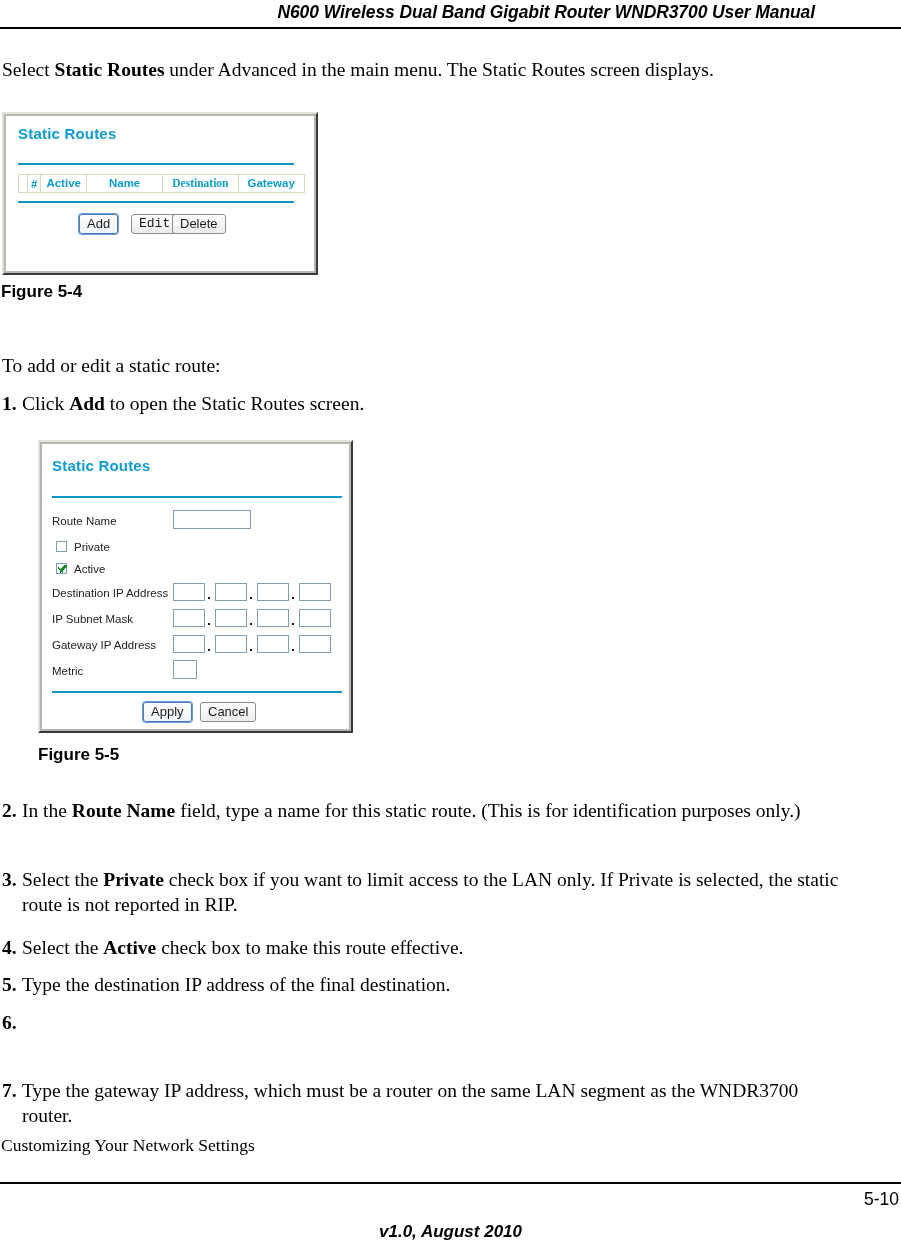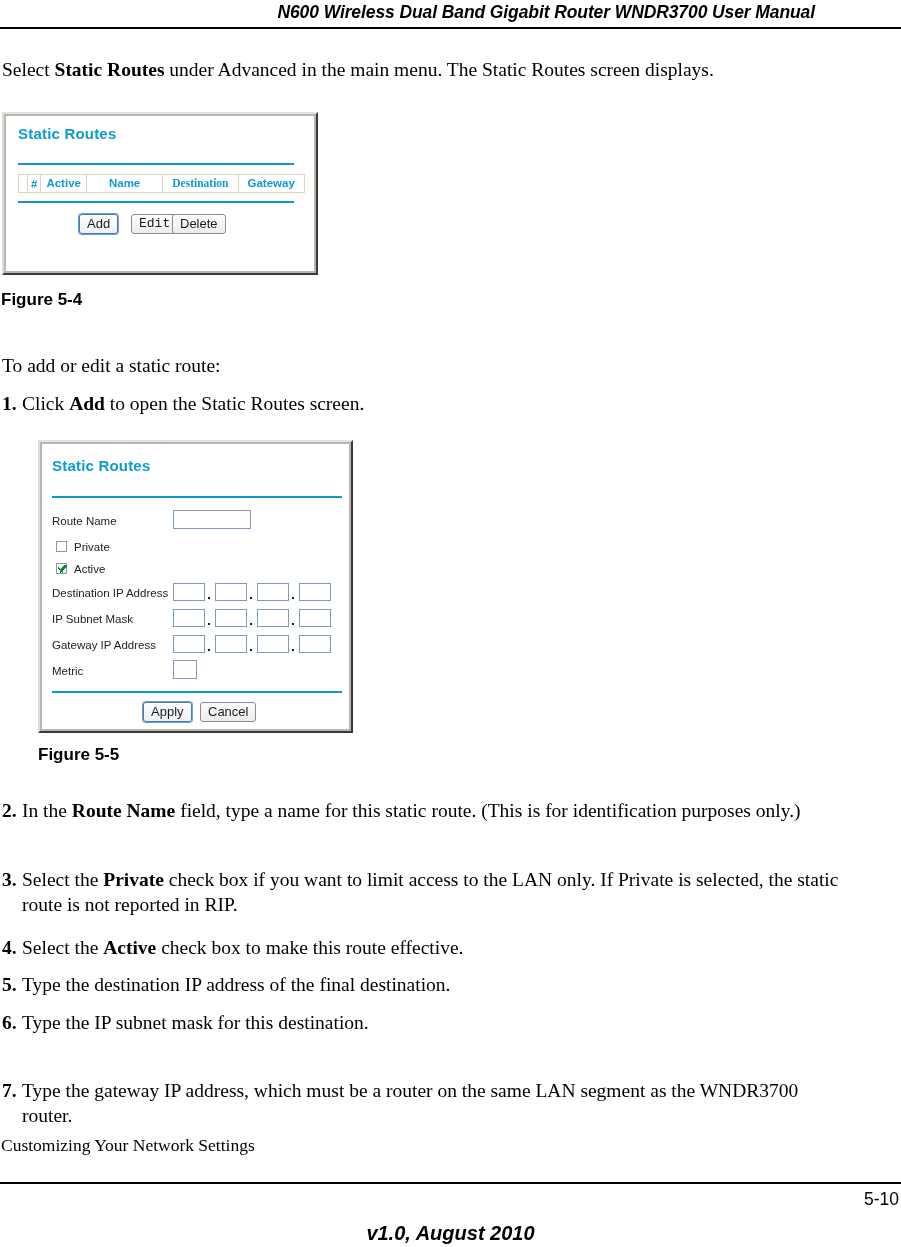--- a/index.html
+++ b/index.html
@@ -51,21 +51,21 @@
 
   .p-intro  { left: 2px;  top: 57px;  width: 880px; }
   .p-toadd  { left: 2px;  top: 353px; width: 600px; }
 
   .figcap {
     position: absolute;
     font-family: "Liberation Sans", sans-serif;
     font-weight: bold;
     font-size: 17px;
   }
-  .figcap-54 { left: 1px;  top: 290px; }
+  .figcap-54 { left: 1px;  top: 282px; }
   .figcap-55 { left: 38px; top: 745px; }
 
   
   .step {
     position: absolute;
     width: 880px;
     font-size: 19.5px;
     line-height: 25px;
   }
   .step .num {
@@ -100,21 +100,21 @@
     font-size: 17.5px;
   }
   .footer-left  { left: 1px;  top: 1135px; font-family: Liberation Serif, serif; }
   .footer-right { right: 2px; top: 1189px; }
   .footer-center {
     left: 0; top: 1222px;
     width: 901px;
     text-align: center;
     font-style: italic;
     font-weight: bold;
-    font-size: 20px;
+    font-size: 17px;
   }
 
   
   .shot {
     position: absolute;
     background: #ffffff;
     border-top: 2px solid #e4e2dd;
     border-left: 2px solid #dedcd7;
     border-right: 2px solid #3a3a3a;
     border-bottom: 2px solid #3a3a3a;
@@ -358,21 +358,21 @@
   </div>
 
   <div class="step s5">
     <span class="num">5.</span>
     <span class="txt">Type the destination IP address of the final destination.</span>
   </div>
 
   <div class="step s6">
     <span class="num">6.</span>
     <span class="txt">
-      <span>Type the IP subnet mask for this destination.</span><br>
+      <br>
     </span>
   </div>
 
   <div class="step s7" style="width:850px;">
     <span class="num">7.</span>
     <span class="txt">Type the gateway IP address, which must be a router on the same LAN segment as the WNDR3700 router.</span>
   </div>
 
 </div>
 

